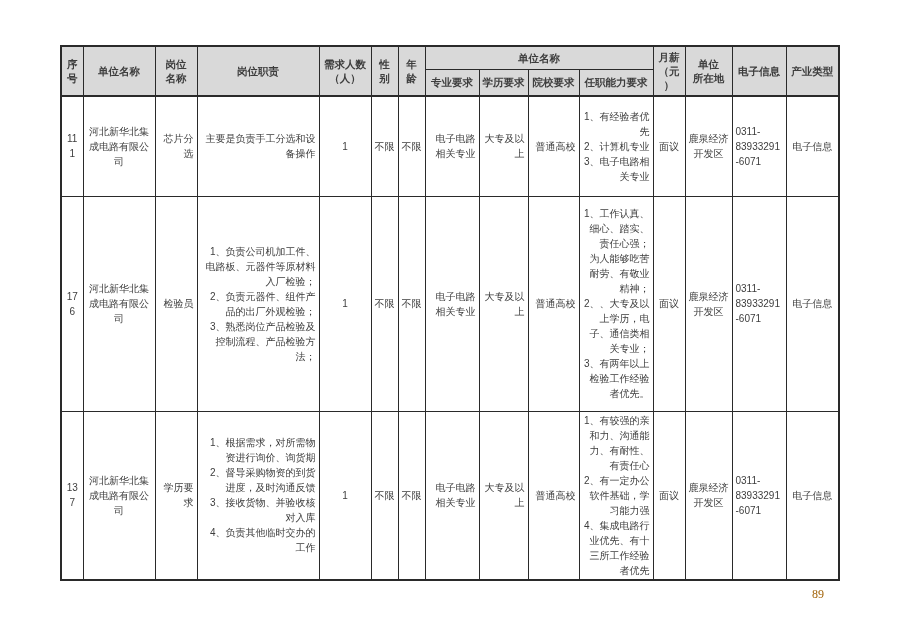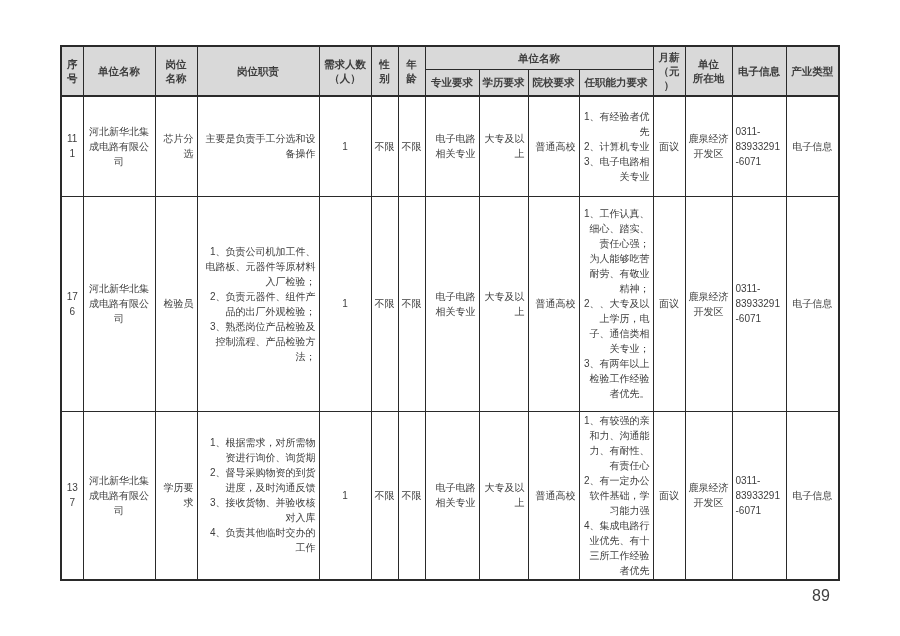--- a/index.html
+++ b/index.html
@@ -41,22 +41,22 @@
   td.nowrap{white-space:nowrap;}
   td.hotline{word-break:break-all;text-align:left;}
   tr.h1{height:23px;}
   tr.h2{height:27px;}
   tr.r135{height:100px;}
   tr.r136{height:215px;}
   tr.r137{height:164px;}
 
   .pagenum{
     position:absolute;left:812px;top:587px;
-    font-family:Liberation Sans, sans-serif;
-    font-size:16px;color:#404040;
+    font-family:Liberation Serif, serif;
+    font-size:12px;color:#a16207;
   }
 </style>
 </head>
 <body>
 
 <div class="page">
 
   <table class="jobs">
     <colgroup>
       <col style="width:22px">

